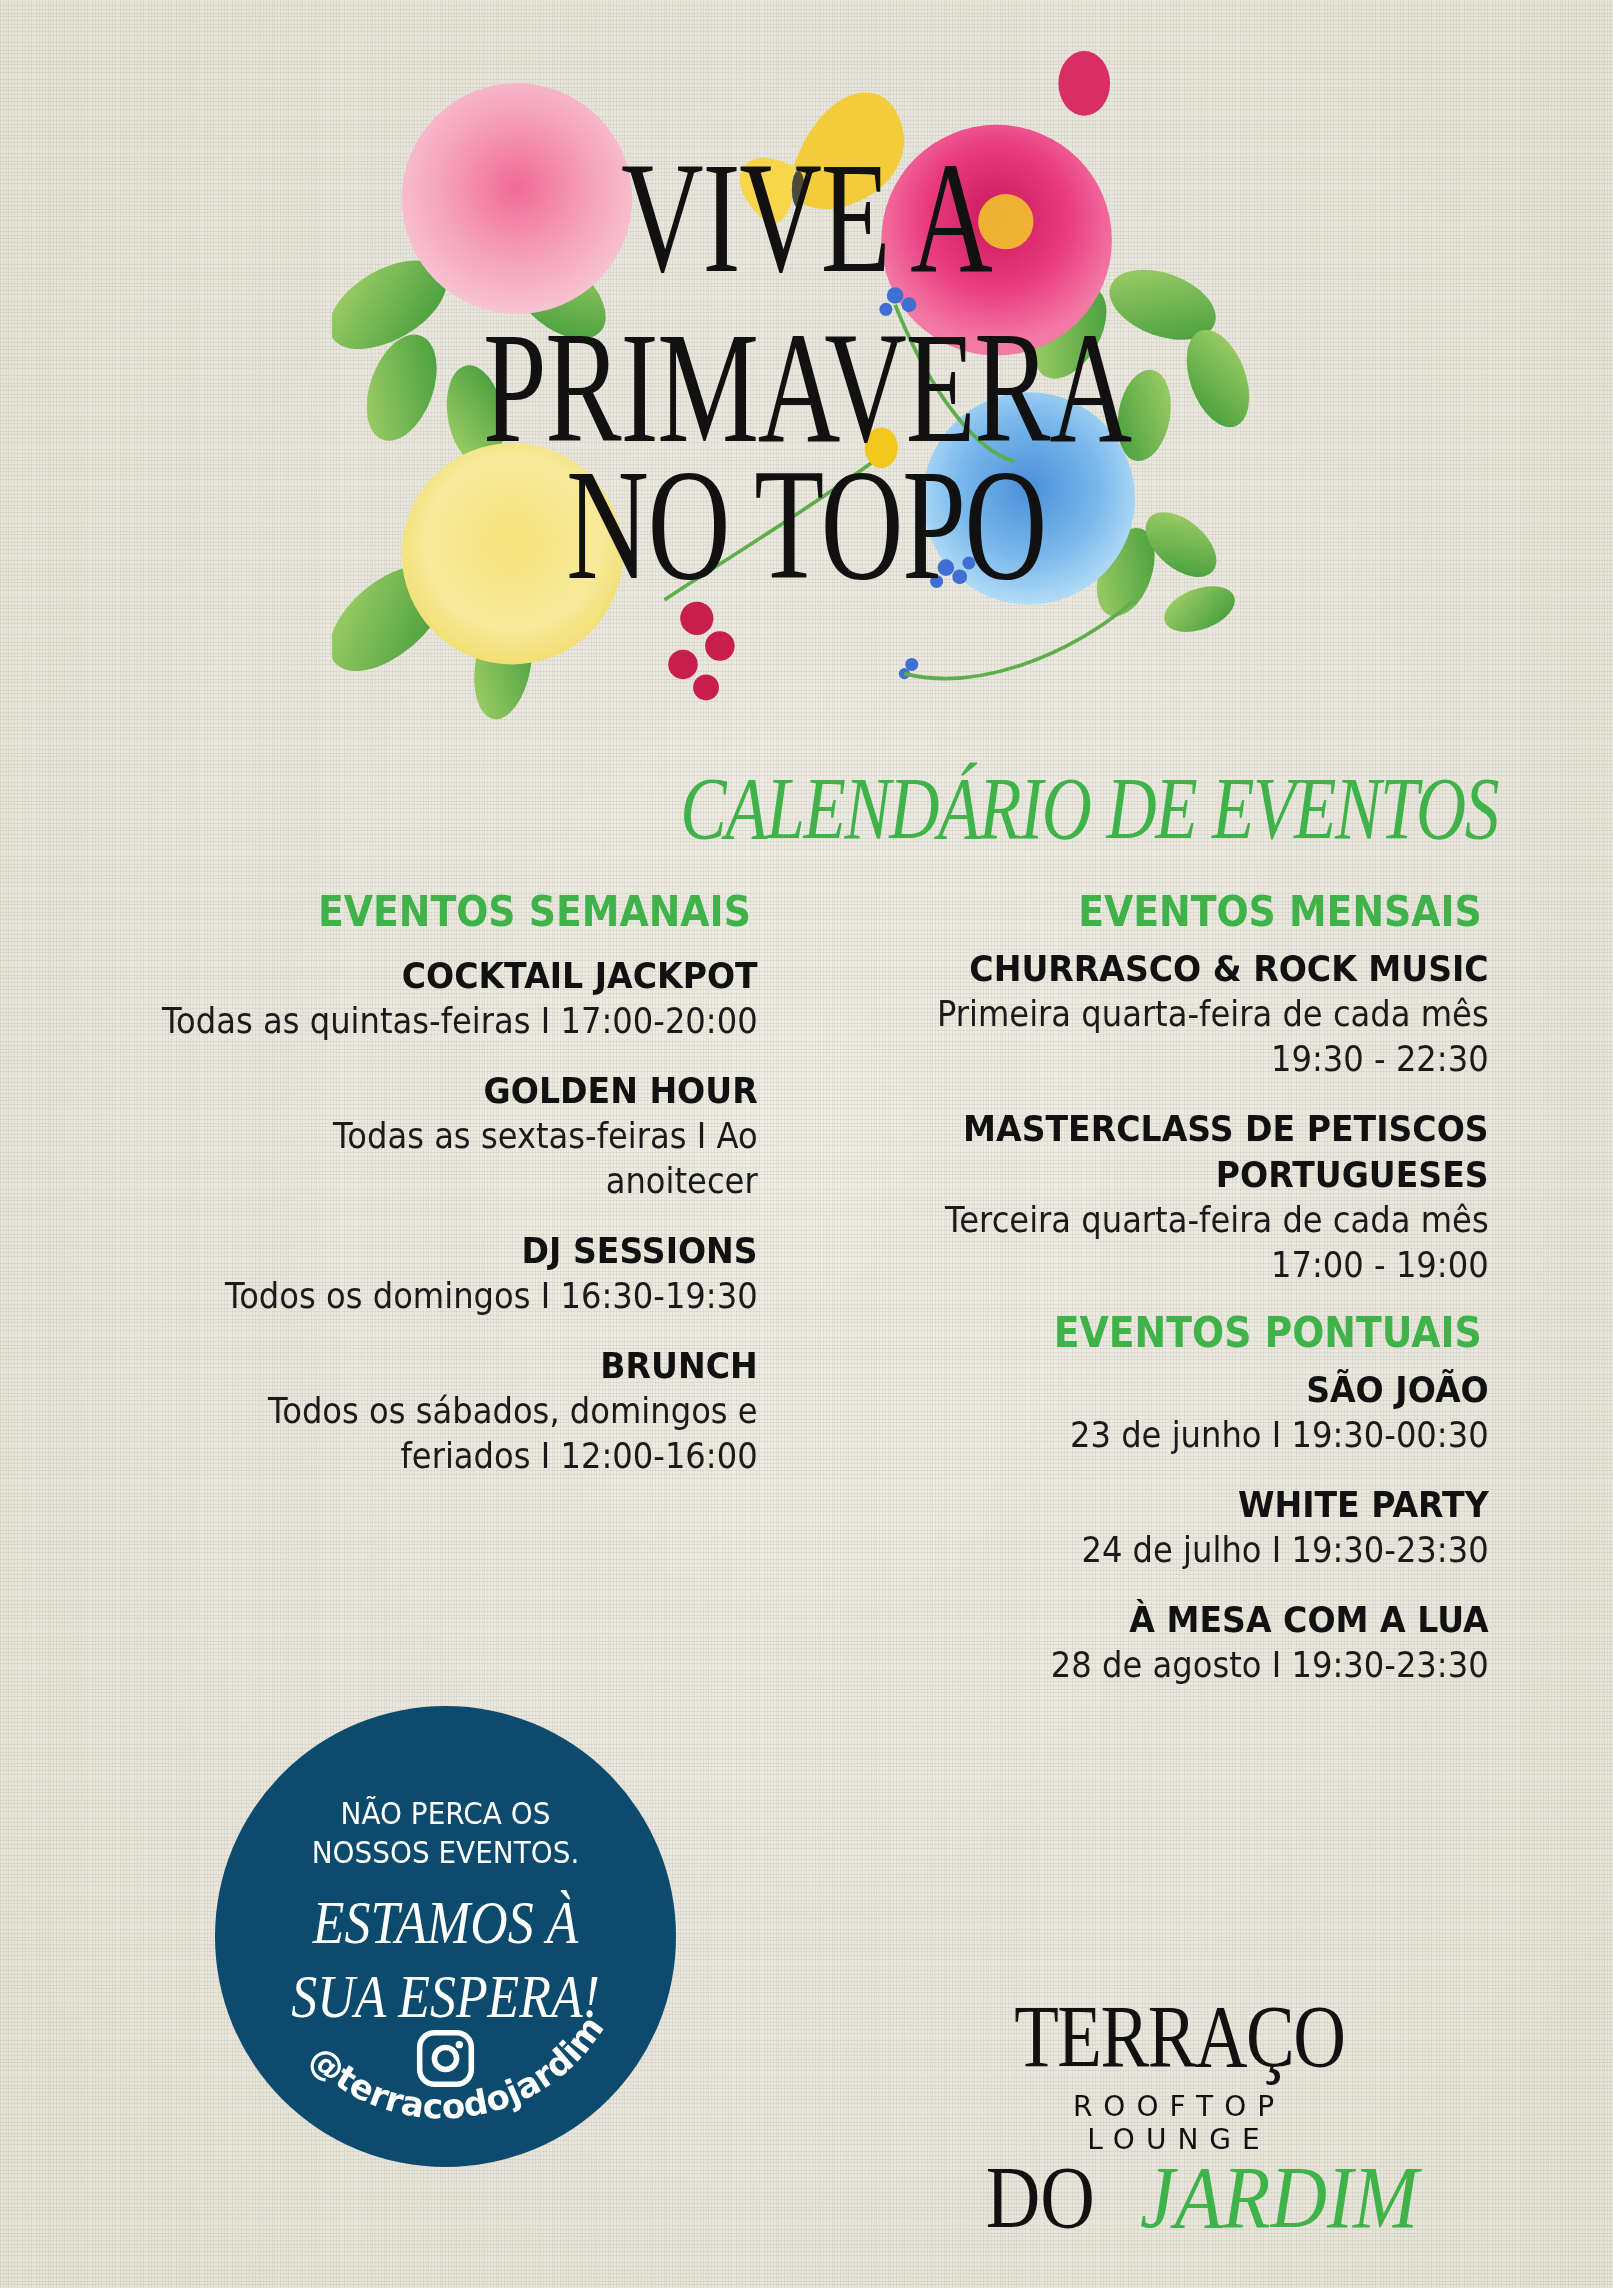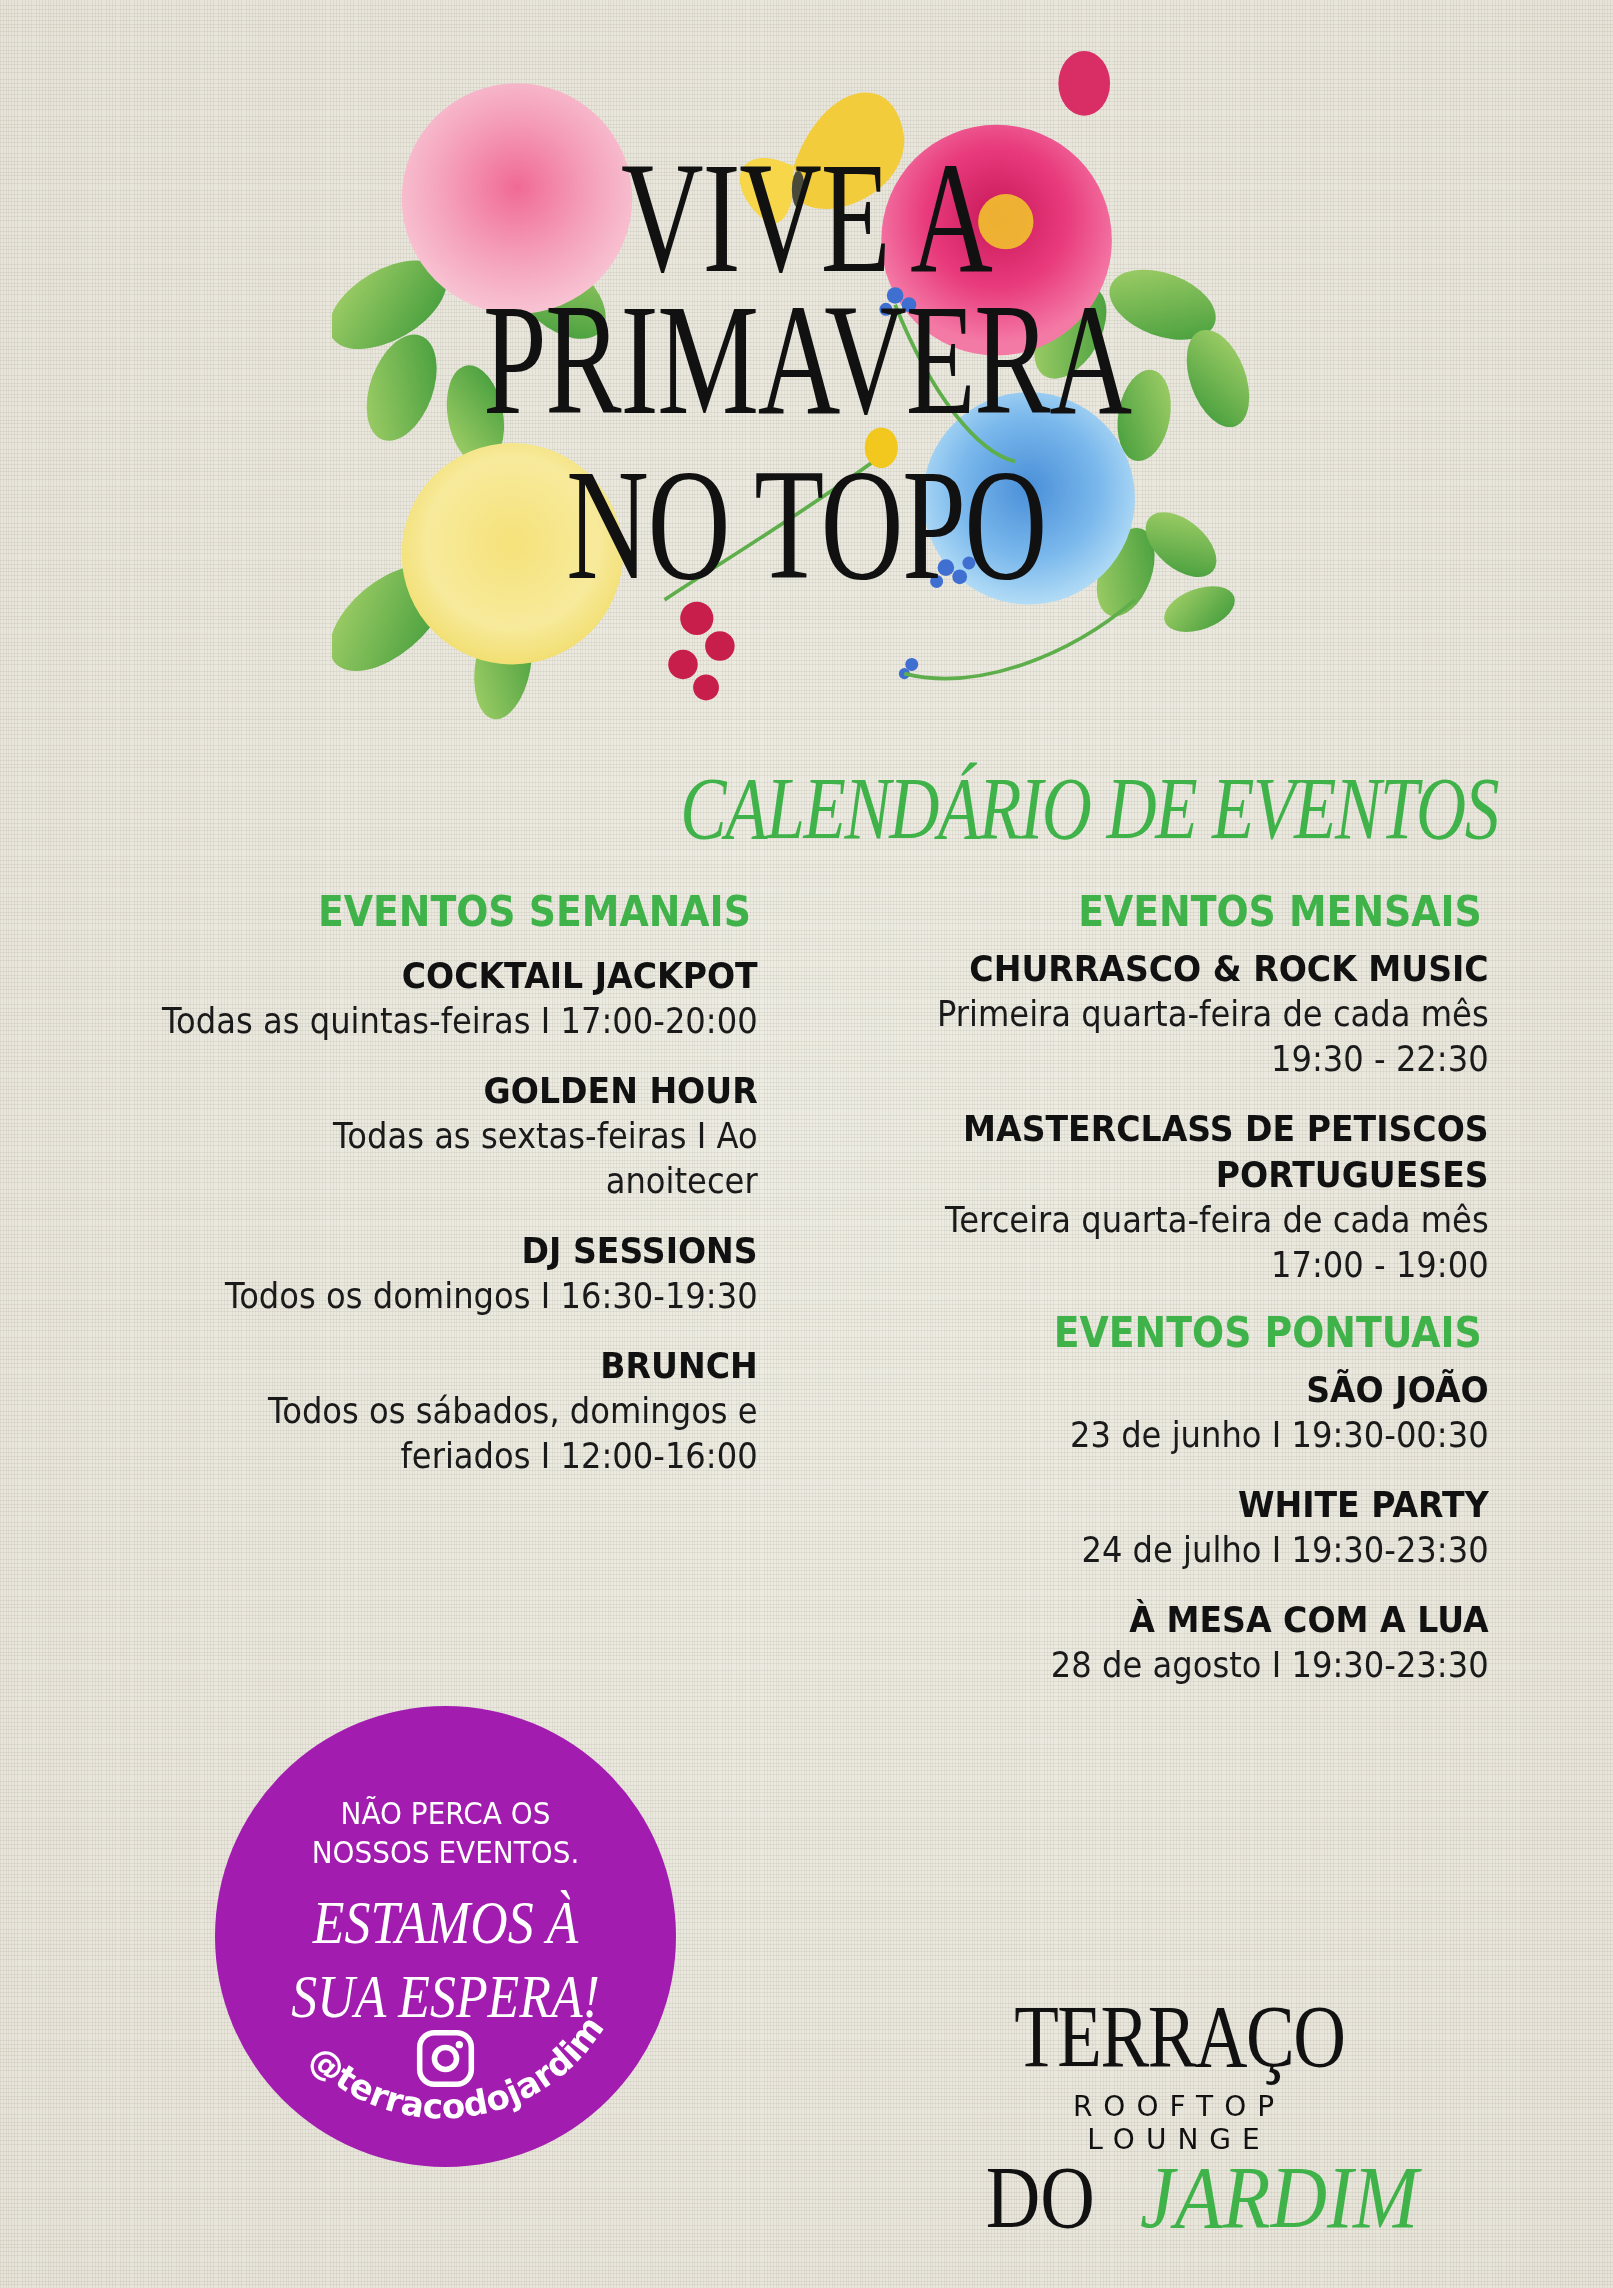--- a/index.html
+++ b/index.html
@@ -16,21 +16,21 @@
   
   #bouquet { position:absolute; left:332px; top:28px; width:951px; height:701px; }
   
   .title-line {
     position:absolute; left:0; width:1613px; text-align:center;
     font-family:"Liberation Serif", serif; color:#111;
     font-size:159px; line-height:1; letter-spacing:-1.8px;
   }
   .title-line span { display:inline-block; transform:scaleX(0.72); transform-origin:center; }
   #t1 { top:138px; }
-  #t2 { top:280px; }
+  #t2 { top:308px; }
   #t3 { top:445px; }
 
   #calendar-title {
     position:absolute; left:0; width:1613px; top:764px; text-align:right;
     font-family:"Liberation Serif", serif; font-style:italic; color:#3fb34a;
     font-size:89px; line-height:1;
   }
   #calendar-title span { display:inline-block; transform:scaleX(0.78); letter-spacing:-1.8px; }
 
   .col { position:absolute; text-align:right; }
@@ -50,21 +50,21 @@
   .ev-detail {
     font-family:"DejaVu Sans", sans-serif; font-weight:normal; color:#1a1a1a;
     font-size:35px; line-height:45px; margin:0; white-space:pre-line;
     transform:scaleX(0.92); transform-origin:center;
   }
   .event { margin-bottom:24px; }
 
   
   #promo-circle {
     position:absolute; left:215px; top:1706px; width:461px; height:461px;
-    border-radius:50%; background:#a21caf; color:#fff; text-align:center;
+    border-radius:50%; background:#0c4a6e; color:#fff; text-align:center;
   }
   #promo-line1 {
     position:absolute; top:88px; left:0; width:461px;
     font-family:"DejaVu Sans", sans-serif; font-size:30px; line-height:39px;
     font-weight:normal; letter-spacing:0px; white-space:pre-line;
     transform:scaleX(0.93);
   }
   #promo-line2 {
     position:absolute; top:180px; left:0; width:461px;
     font-family:"Liberation Serif", serif; font-style:italic; font-size:61px;

